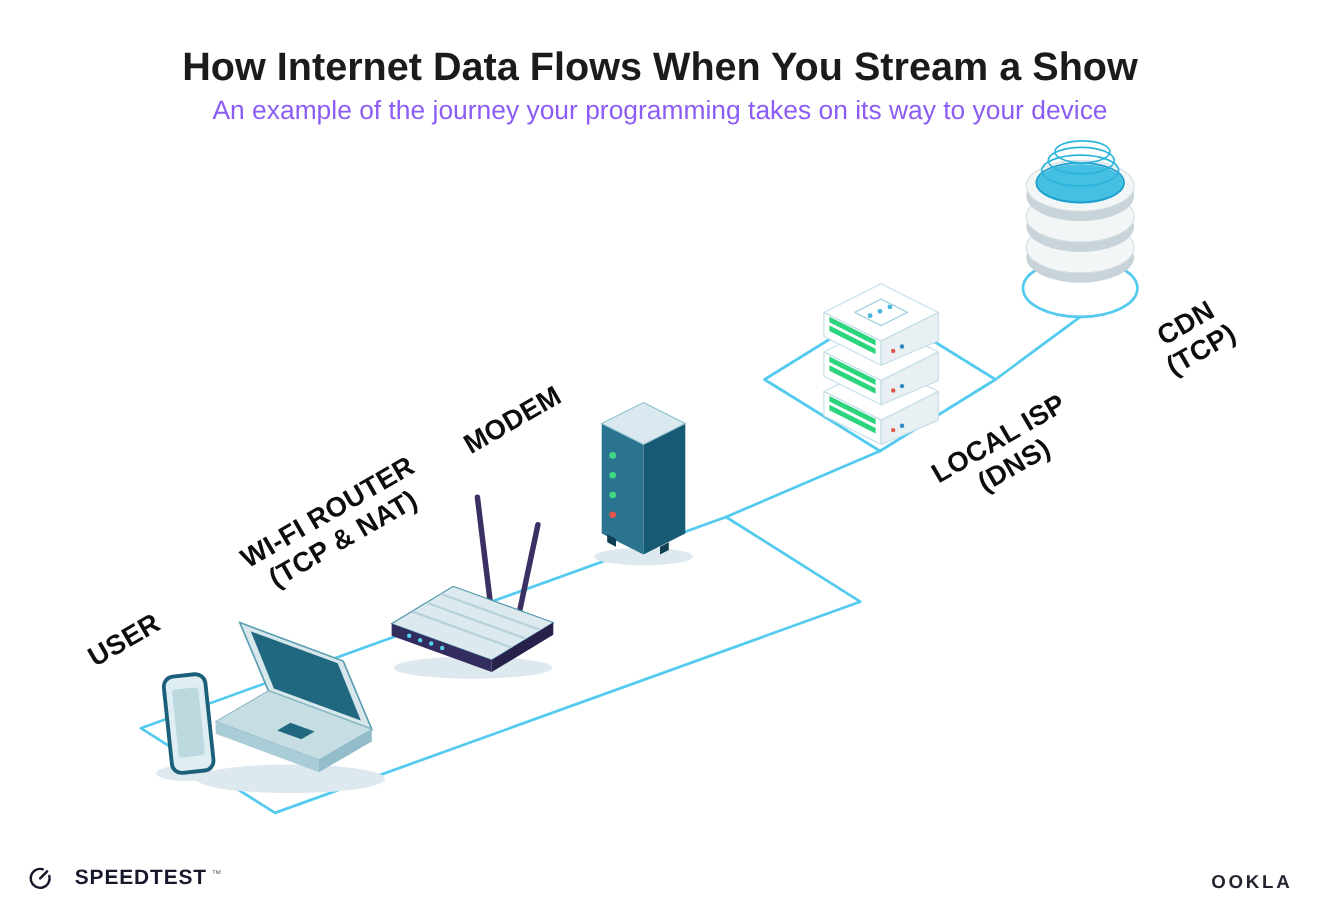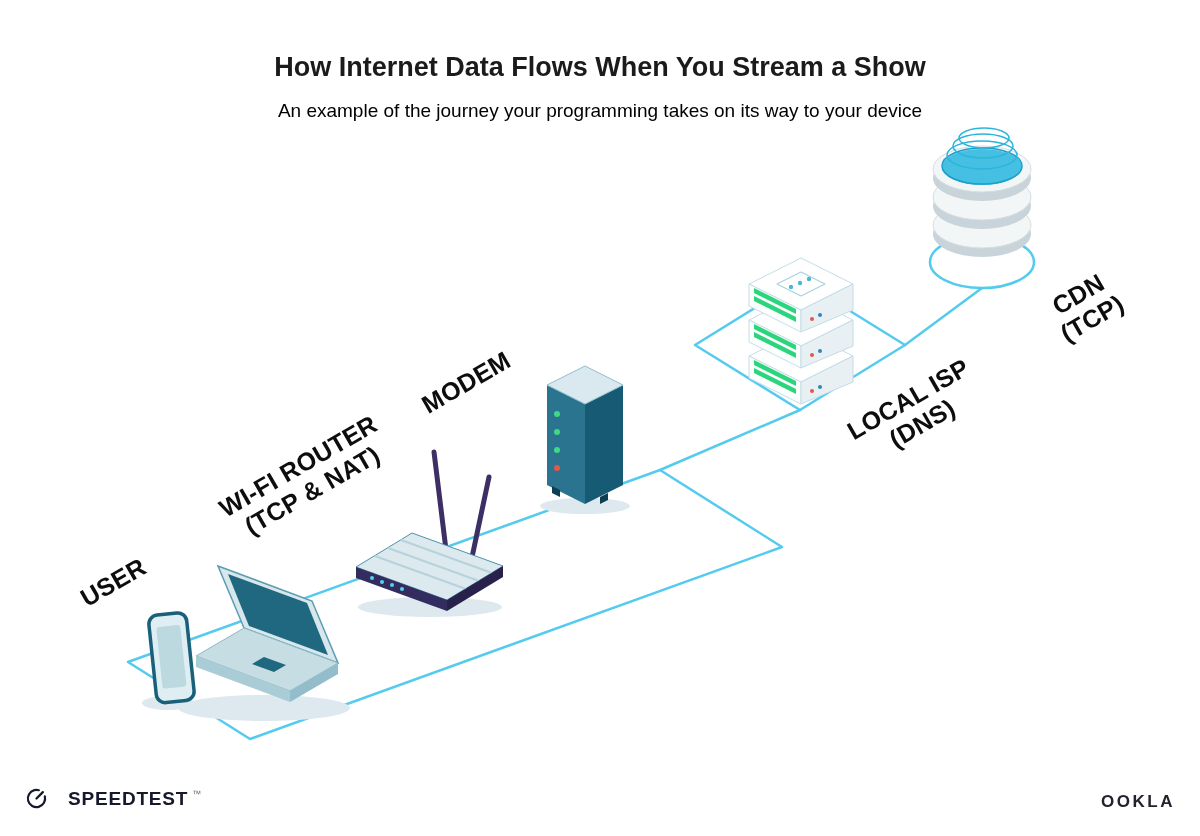--- a/index.html
+++ b/index.html
@@ -1,22 +1,22 @@
 <!DOCTYPE html>
 <html><head>
 <meta charset="utf-8">
 <style>
   html,body{margin:0;padding:0;background:#ffffff;}
   .canvas{
     position:relative;width:1200px;height:836px;background:#ffffff;overflow:hidden;
     font-family:"Liberation Sans", sans-serif;
   }
   .header{position:absolute;top:36px;left:0;width:1200px;text-align:center;}
-  .title{margin:16px;font-size:27px;font-weight:700;color:#1b1b1b;letter-spacing:0px;text-align:center;}
-  .subtitle{margin-top:17px;font-size:19px;font-weight:400;color:#000000;}
+  .title{margin:4px;font-size:36px;font-weight:700;color:#1b1b1b;letter-spacing:0px;text-align:center;}
+  .subtitle{margin-top:5px;font-size:24px;font-weight:400;color:#8b5cf6;}
   .scene{position:absolute;left:0;top:0;}
   .node-label{
     position:absolute;text-align:center;transform:rotate(-30deg);
     font-weight:700;color:#0d0d0d;font-size:25px;line-height:28px;letter-spacing:0.3px;
   }
   .node-label span{display:block;}
   .footer-left{position:absolute;left:25px;top:787px;display:flex;align-items:center;gap:8px;}
   .st-text{font-size:19px;font-weight:700;color:#16182b;letter-spacing:0.8px;margin-left:12px;}
   .st-tm{font-size:9px;color:#6a6a6a;align-self:flex-start;margin-left:-4px;margin-top:2px;}
   .footer-right{position:absolute;right:25px;top:792px;font-size:17px;font-weight:700;

